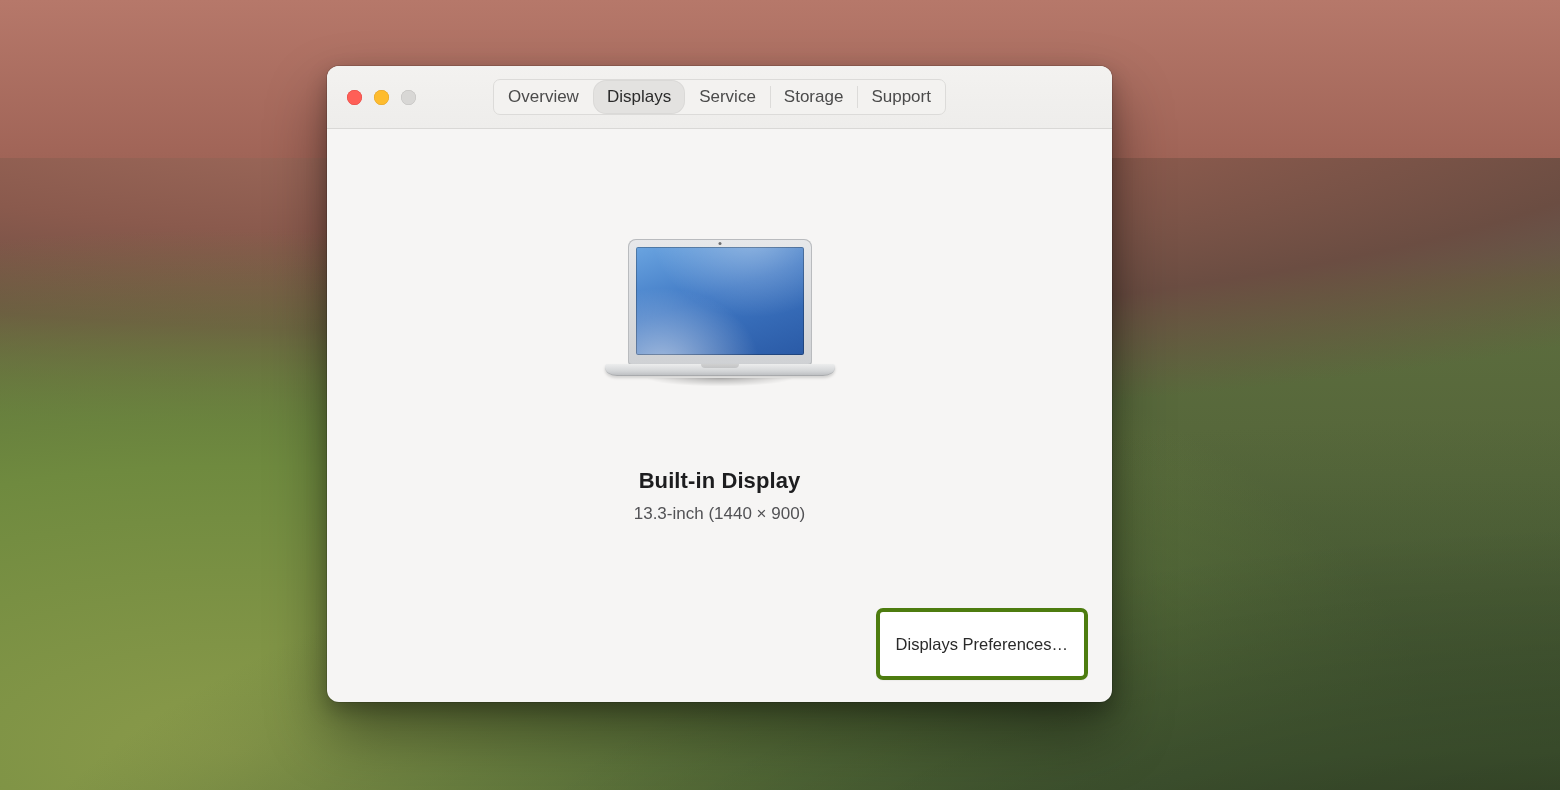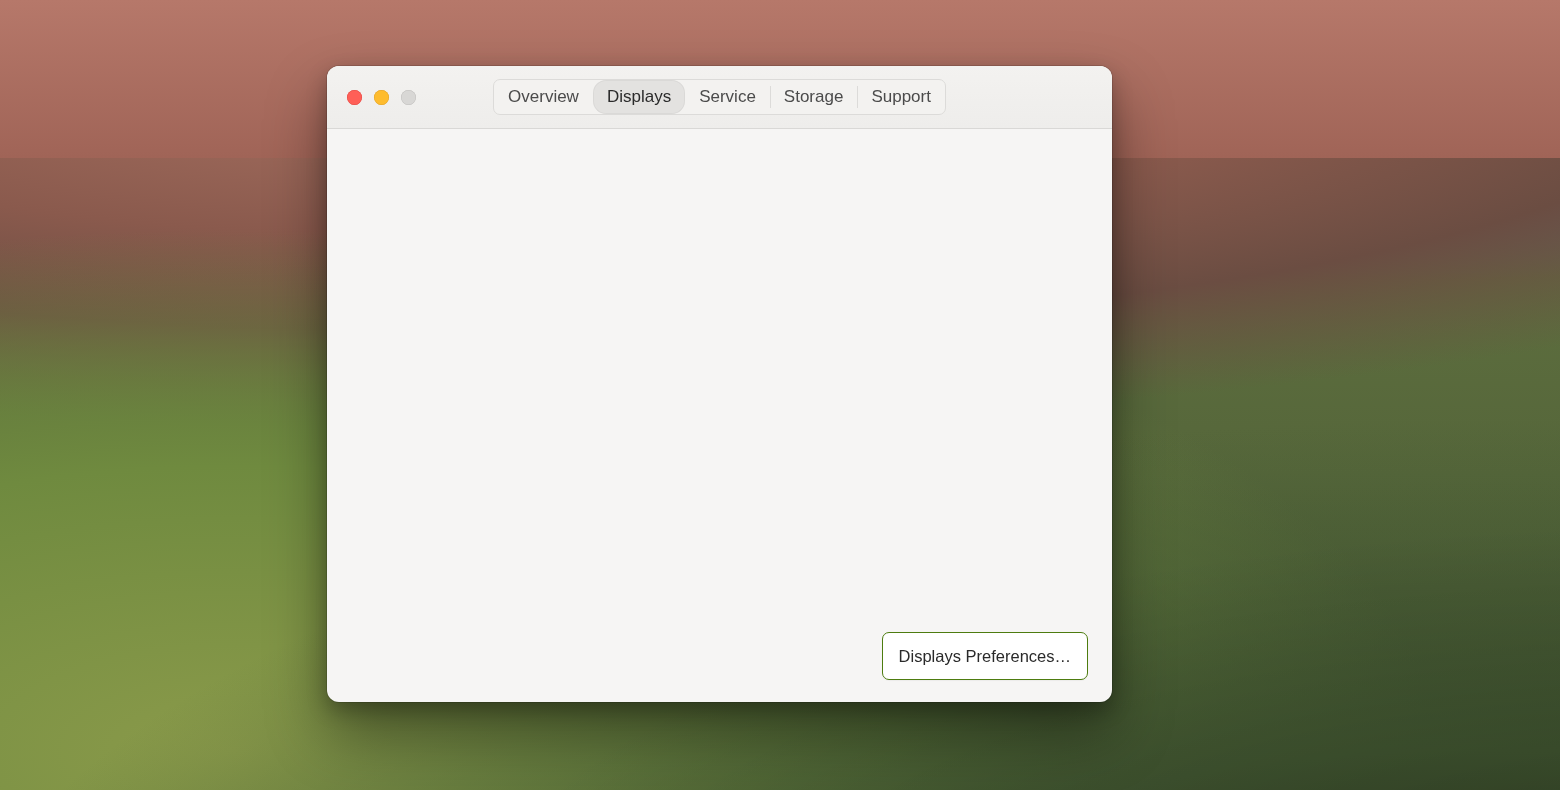--- a/index.html
+++ b/index.html
@@ -211,25 +211,25 @@
     font-size: 17px;
     font-weight: 400;
     color: #525255;
   }
 
   .prefs-btn {
     position: absolute;
     right: 24px;
     bottom: 22px;
     height: 32px;
-    padding: 7px 16px;
+    padding: 16px 16px;
     font-size: 16.5px;
     color: #2a2a2a;
     background: #ffffff;
-    border: 1px solid #4d7c0f;
+    border: 4px solid #4d7c0f;
     border-radius: 7px;
     box-shadow: 0 1px 1px rgba(0,0,0,0.04);
     display: flex;
     align-items: center;
     cursor: default;
     user-select: none;
   }
 </style>
 </head>
 <body>
@@ -249,17 +249,30 @@
       <div class="seg">Overview</div>
       <div class="seg active">Displays</div>
       <div class="seg">Service</div>
       <div class="seg">Storage</div>
       <div class="seg">Support</div>
     </div>
   </div>
 
   <div class="content">
 
+    <div class="display-block">
+      <div class="laptop">
+        <div class="laptop-lid">
+          <div class="laptop-camera"></div>
+          <div class="laptop-screen"></div>
+        </div>
+        <div class="laptop-base"></div>
+        <div class="laptop-shadow"></div>
+      </div>
+
+      <div class="display-title">Built-in Display</div>
+      <div class="display-sub">13.3-inch (1440 × 900)</div>
+    </div>
 
     <div class="prefs-btn">Displays Preferences…</div>
   </div>
 
 </div>
 
 </body></html>

